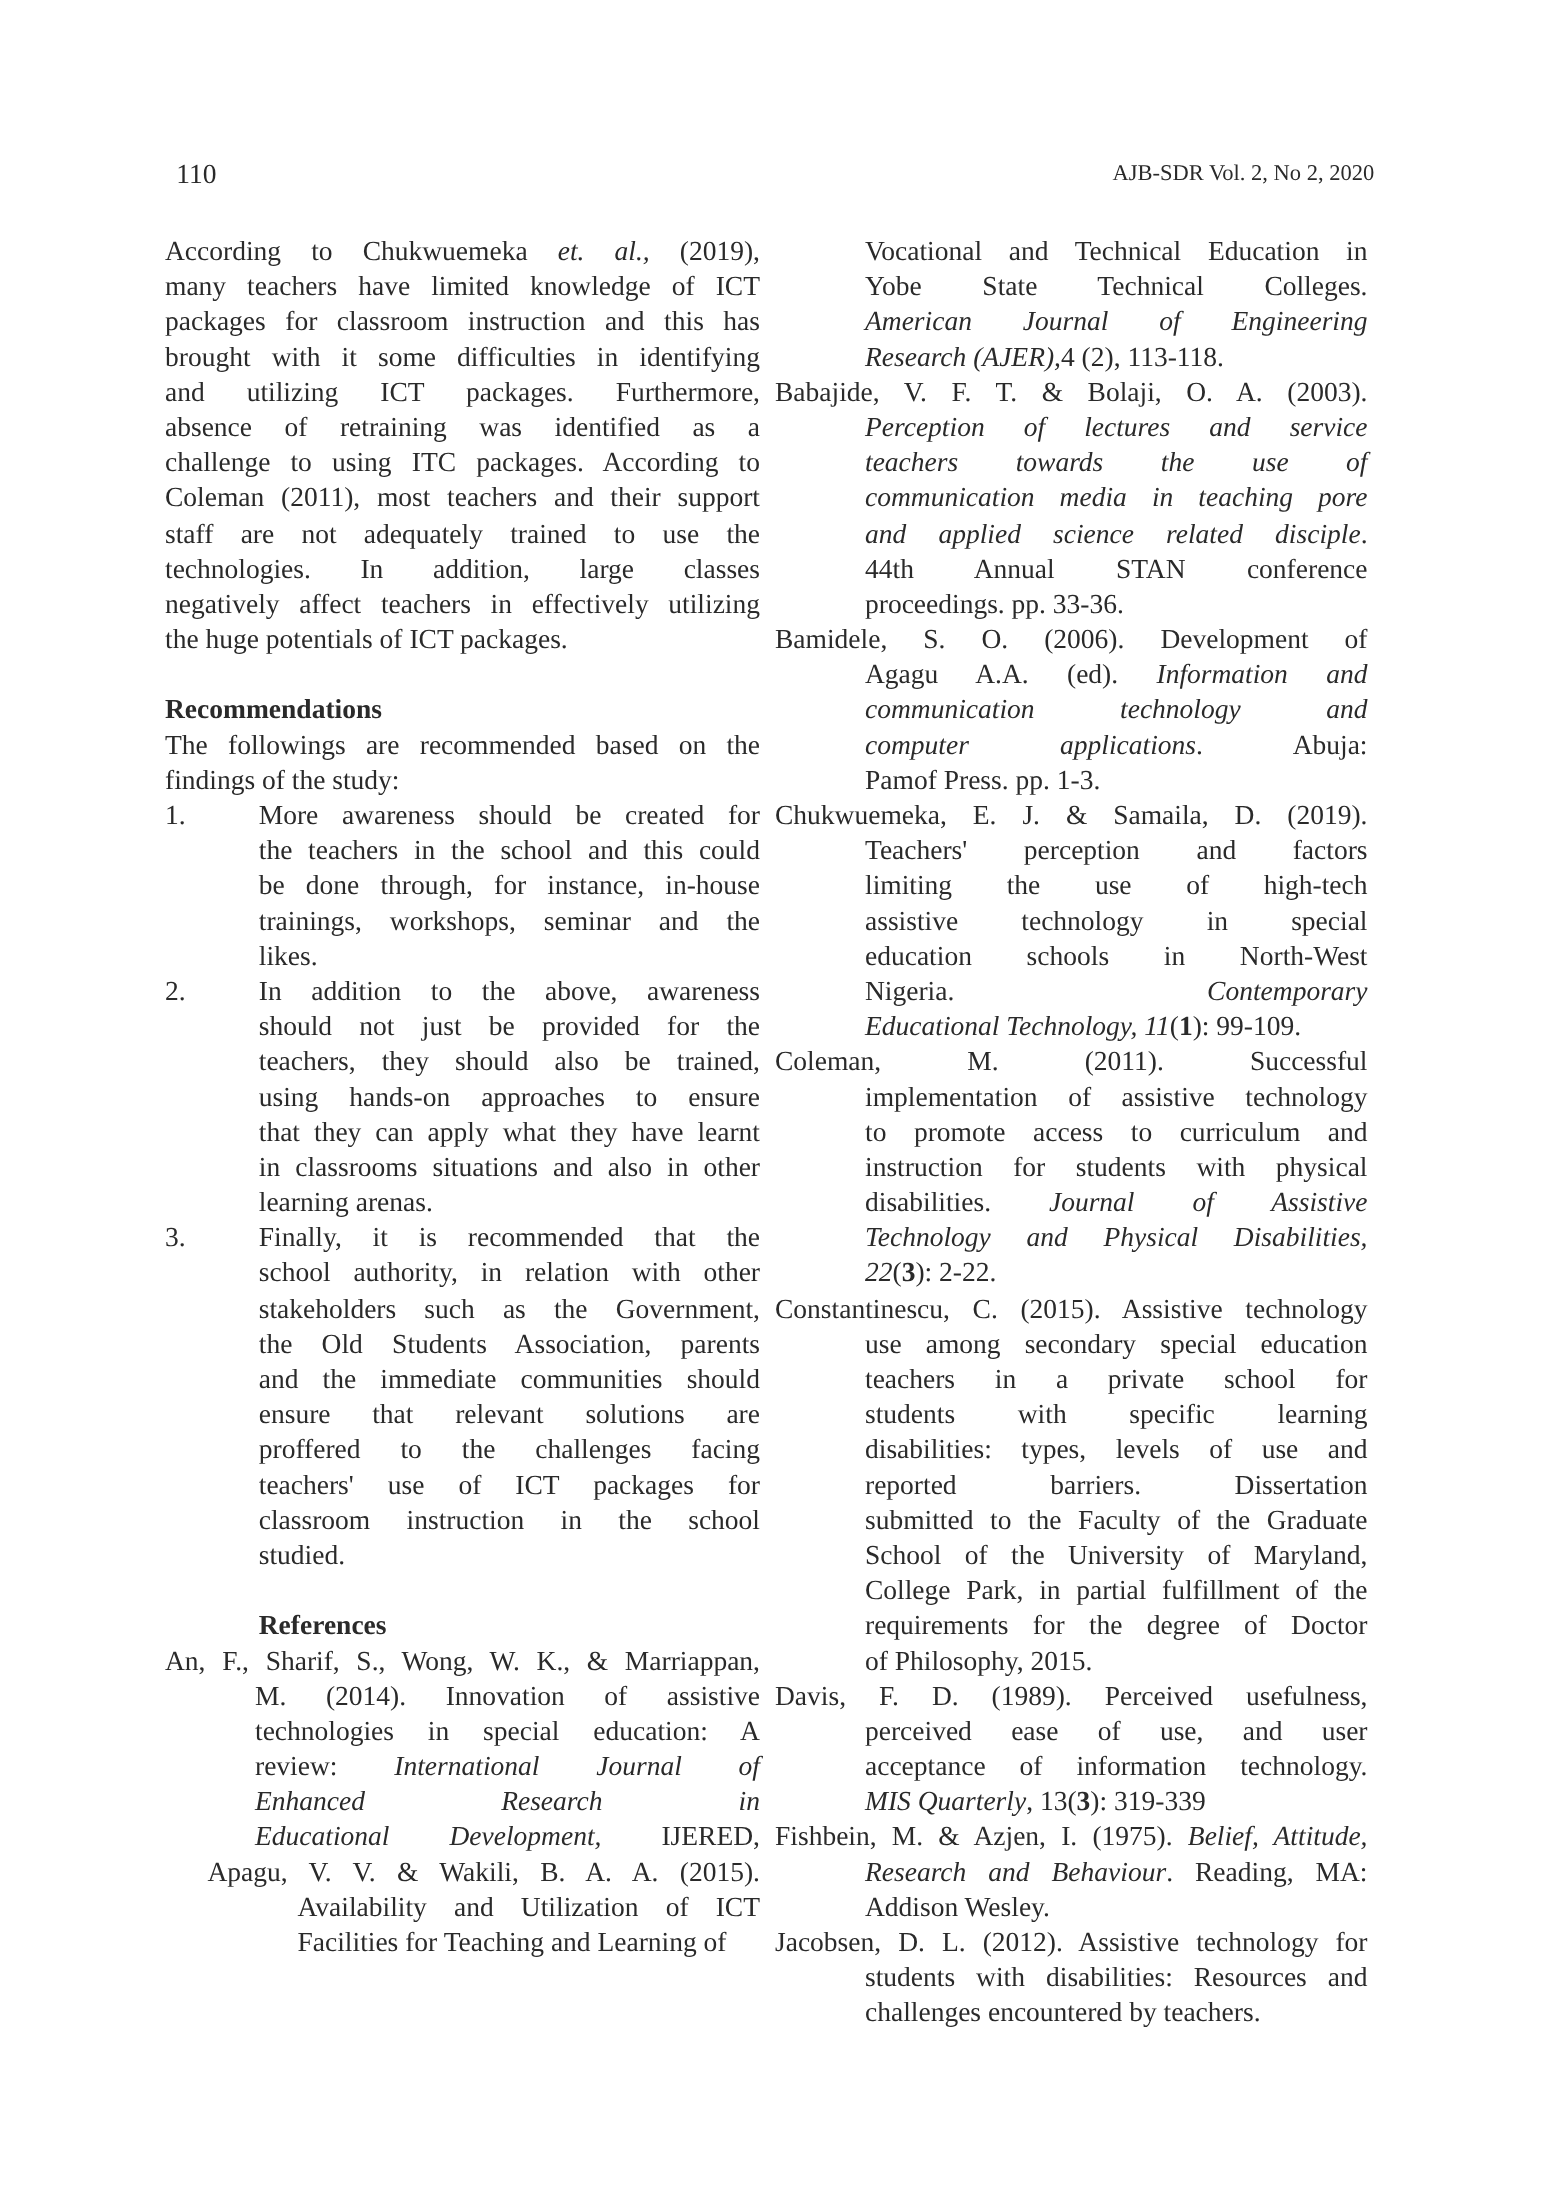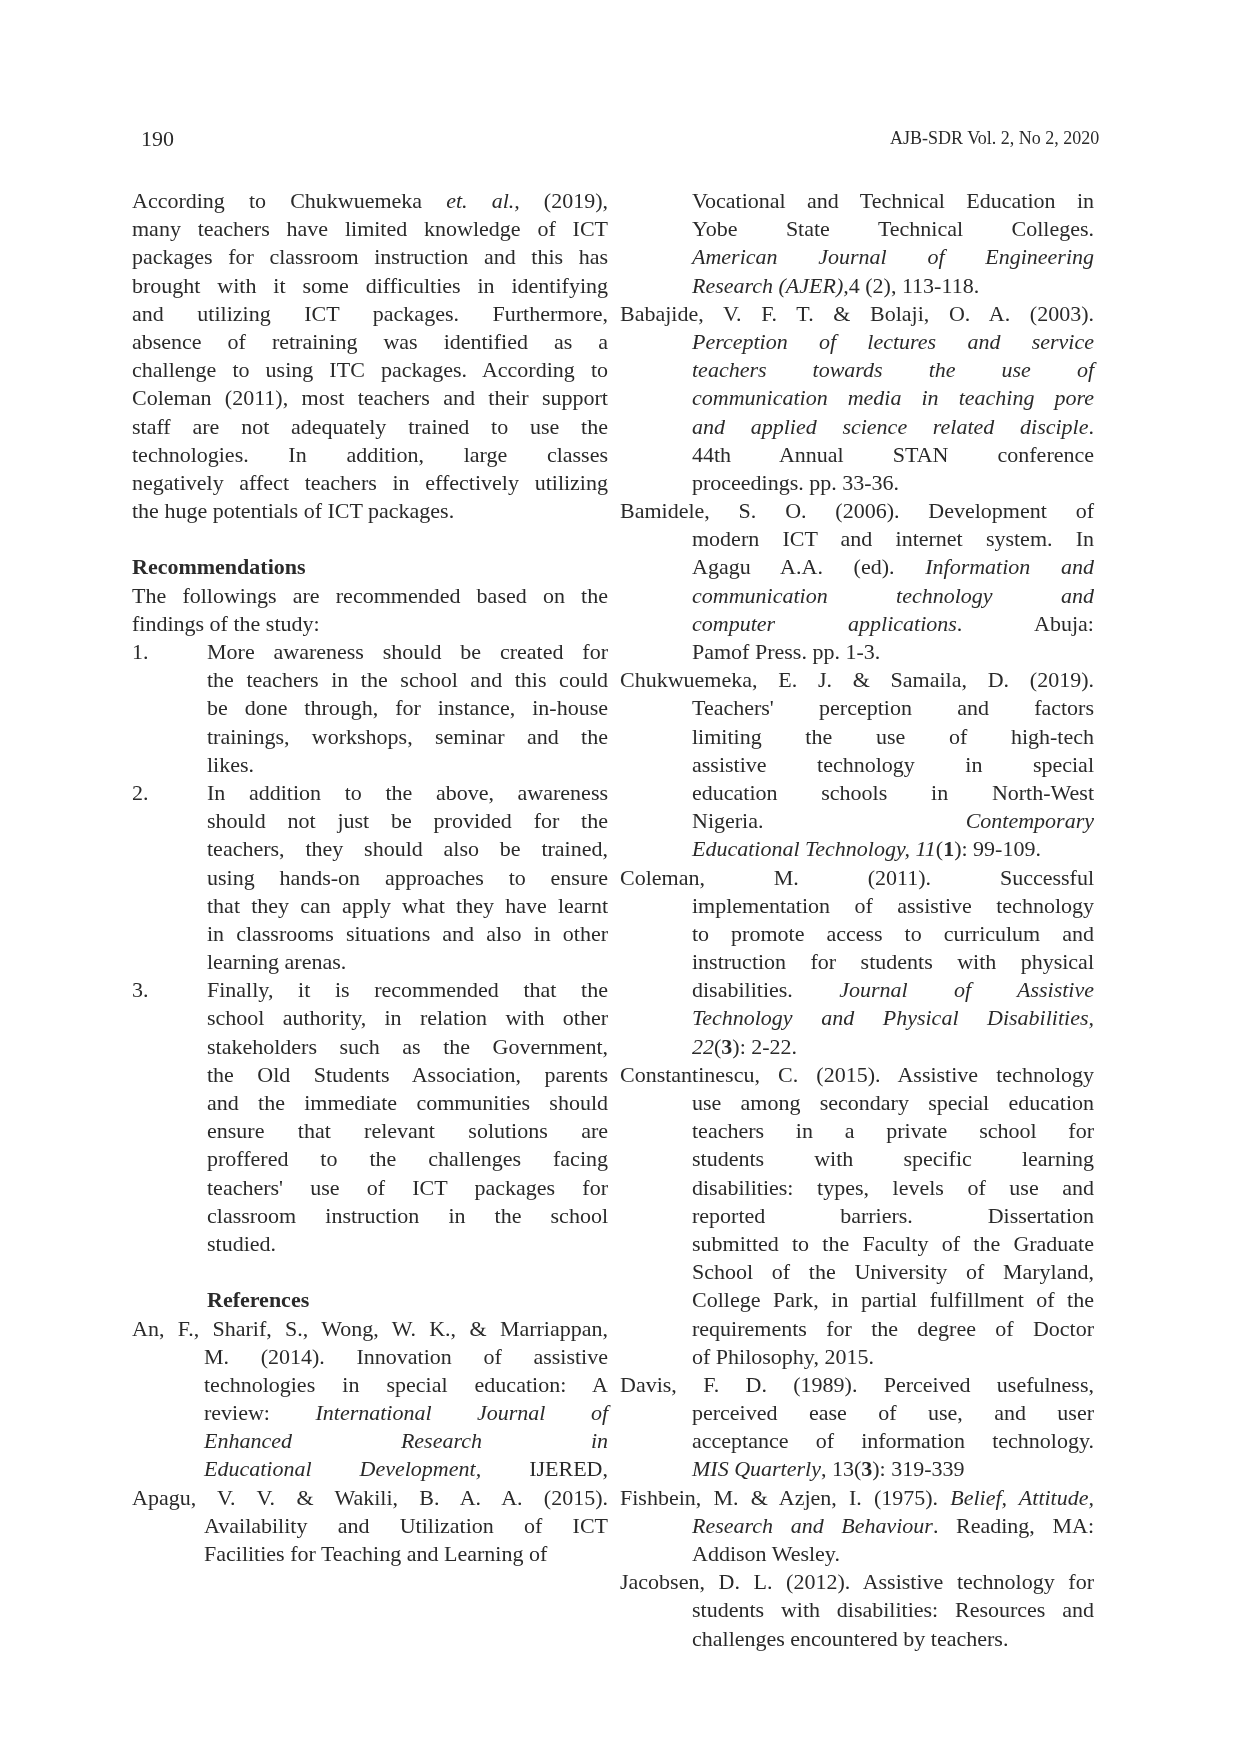--- a/index.html
+++ b/index.html
@@ -19,21 +19,21 @@
   .gap { height: 28.2px; }
   h3 { margin: 0; font-size: 22px; font-weight: bold; height: 28.2px; line-height: 28.2px; }
   .ref-head { padding-left: 75px; }
   i, em { font-style: italic; }
   b { font-weight: bold; }
   .rel { position: relative; }
 </style>
 </head>
 <body>
 
-<div class="page-number">190</div>
+<div class="page-number">110</div>
 <div class="running-head">AJB-SDR Vol. 2, No 2, 2020</div>
 
 <div class="col col-left">
   <div id="intro">
       <span class="ln">According to Chukwuemeka <i>et. al.,</i> (2019),</span>
       <span class="ln">many teachers have limited knowledge of ICT</span>
       <span class="ln">packages for classroom instruction and this has</span>
       <span class="ln">brought with it some difficulties in identifying</span>
       <span class="ln">and utilizing ICT packages. Furthermore,</span>
       <span class="ln">absence of retraining was identified as a</span>
@@ -87,21 +87,21 @@
   <h3 class="ref-head">References</h3>
   <div id="refs-left">
       <div style="padding-left: 72px;">
         <span class="ln hang">An, F., Sharif, S., Wong, W. K., &amp; Marriappan,</span>
         <span class="ln">M. (2014). Innovation of assistive</span>
         <span class="ln">technologies in special education: A</span>
         <span class="ln">review: <i>International Journal of</i></span>
         <span class="ln"><i>Enhanced Research in</i></span>
         <span class="ln"><i>Educational Development,</i> IJERED,</span>
       </div>
-      <div style="padding-left: 72px;">
+      <div style="padding-left: 72px; margin-left: 34px;">
         <span class="ln hang">Apagu, V. V. &amp; Wakili, B. A. A. (2015).</span>
         <span class="ln">Availability and Utilization of ICT</span>
         <span class="ln last">Facilities for Teaching and Learning of</span>
       </div>
     </div>
 </div>
 
 <div class="col col-right">
   <div id="refs-right">
       <div style="padding-left: 72px;">
@@ -114,21 +114,20 @@
         <span class="ln hang">Babajide, V. F. T. &amp; Bolaji, O. A. (2003).</span>
         <span class="ln"><i>Perception of lectures and service</i></span>
         <span class="ln"><i>teachers towards the use of</i></span>
         <span class="ln"><i>communication media in teaching pore</i></span>
         <span class="ln"><i>and applied science related disciple</i>.</span>
         <span class="ln">44th Annual STAN conference</span>
         <span class="ln last">proceedings. pp. 33-36.</span>
       </div>
       <div style="padding-left: 72px;">
         <span class="ln hang">Bamidele, S. O. (2006). Development of</span>
-        <span class="ln">modern ICT and internet system. In</span>
         <span class="ln">Agagu A.A. (ed). <i>Information and</i></span>
         <span class="ln"><i>communication technology and</i></span>
         <span class="ln"><i>computer applications</i>. Abuja:</span>
         <span class="ln last">Pamof Press. pp. 1-3.</span>
       </div>
       <div style="padding-left: 72px;">
         <span class="ln hang">Chukwuemeka, E. J. &amp; Samaila, D. (2019).</span>
         <span class="ln">Teachers' perception and factors</span>
         <span class="ln">limiting the use of high-tech</span>
         <span class="ln">assistive technology in special</span>

